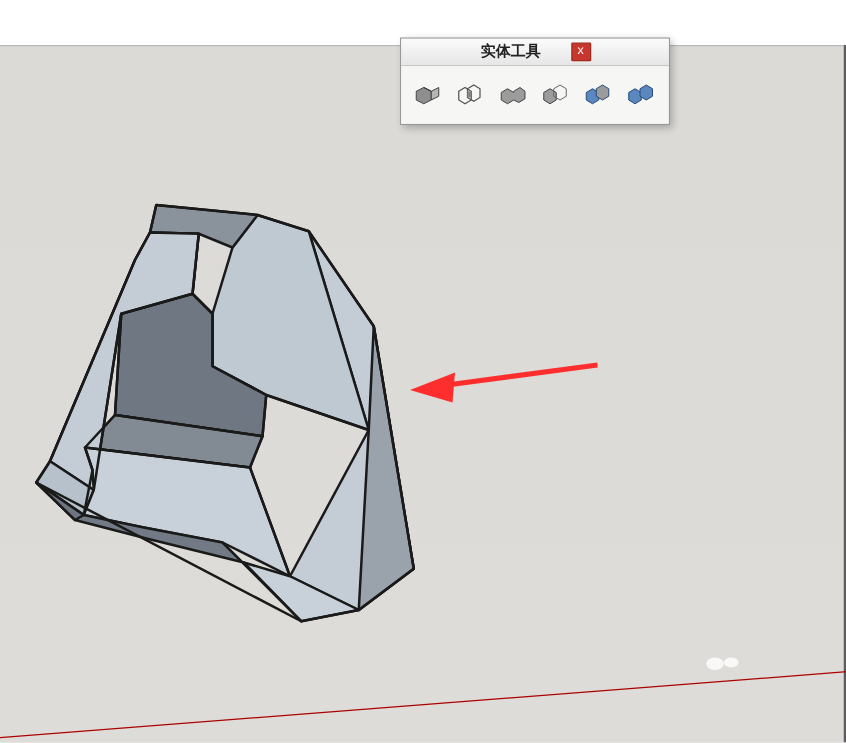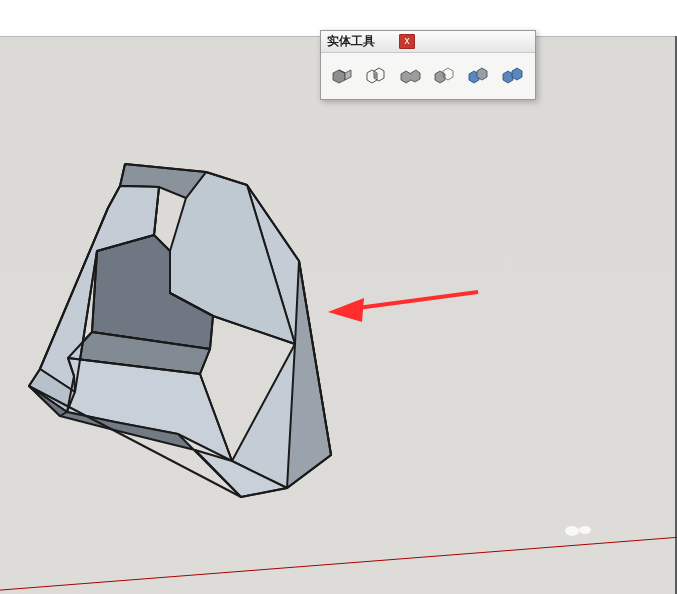--- a/index.html
+++ b/index.html
@@ -47,21 +47,21 @@
       left: 320px;
       width: 216px;
       background: #f0f0f0;
       border: 1px solid #999;
       box-shadow: 2px 2px 6px rgba(0,0,0,0.25);
       z-index: 10;
     }
     .toolbar-title {
       display: flex;
       align-items: center;
-      justify-content: flex-start;
+      justify-content: center;
       height: 22px;
       background: linear-gradient(to bottom, #fbfbfb, #e6e6e6);
       padding: 0 5px 0 6px;
       border-bottom: 1px solid #c8c8c8;
       gap: 24px;
     }
     .toolbar-title-text {
       font-size: 12px;
       font-weight: bold;
       color: #222;

